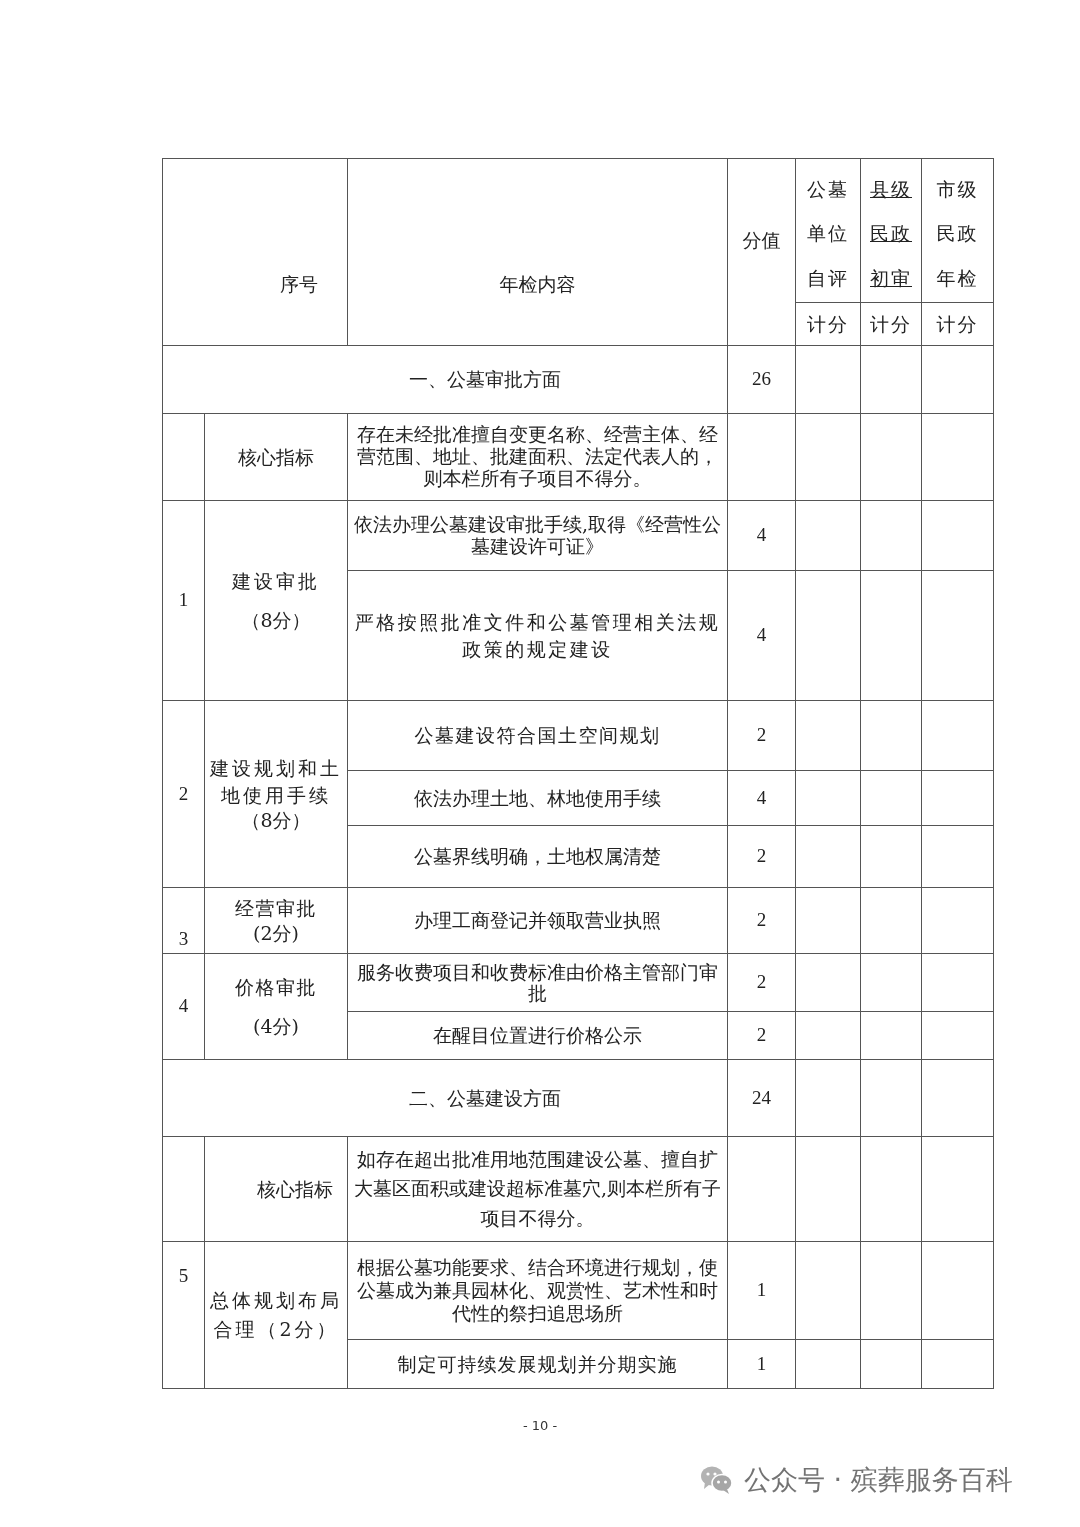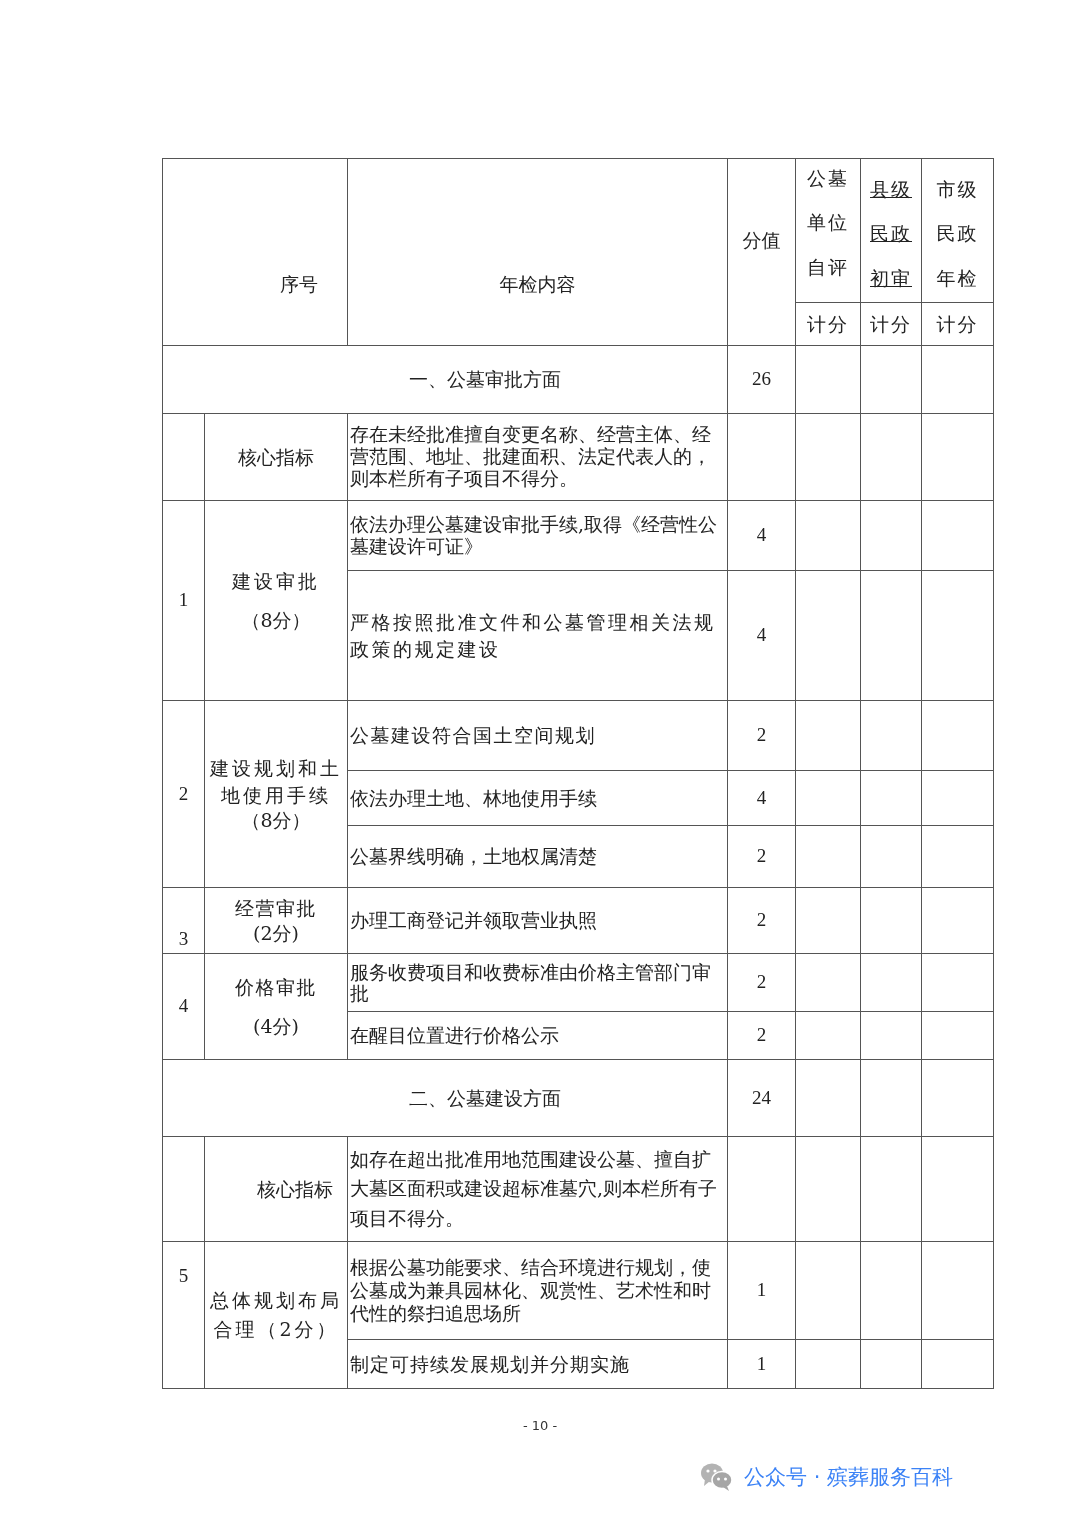--- a/index.html
+++ b/index.html
@@ -3,30 +3,30 @@
 <meta charset="utf-8">
 <style>
   html, body { margin: 0; padding: 0; background: #ffffff; }
   body { width: 1080px; height: 1527px; position: relative; overflow: hidden;
          font-family: "DejaVu Serif", "Liberation Serif", serif; color: #222; }
   .page { position: absolute; left: 0; top: 0; width: 1080px; height: 1527px; background: #fff; }
   table.grid { position: absolute; left: 162px; top: 158px; border-collapse: collapse; table-layout: fixed;
                width: 831px; }
   table.grid td { border: 1.3px solid #555; padding: 0; vertical-align: middle; font-size: 19px; line-height: 1.28; }
   .c-center { text-align: center; }
-  .c-left { text-align: left; padding-left: 2px !important; padding-right: 2px !important; margin-left: 32px; }
+  .c-left { text-align: center; padding-left: 2px !important; padding-right: 2px !important; margin-left: 32px; }
   .hdr-line { letter-spacing: 2px; }
   .num { font-family: "Liberation Serif", serif; font-size: 20px; }
   .seq { font-family: "Liberation Serif", serif; font-size: 22px; text-align: center; }
   .small { font-size: 17px; }
   .spaced { letter-spacing: 3px; }
   .footer-page { position: absolute; left: 0; width: 1080px; top: 1418px; text-align: center;
                  font-family: "DejaVu Sans", sans-serif; font-size: 13px; color: #333; }
-  .wm { position: absolute; left: 700px; top: 1462px; display: flex; align-items: center; color: #3b82f6;
-        font-family: "DejaVu Sans", sans-serif; font-size: 21px; text-align: center; }
+  .wm { position: absolute; left: 700px; top: 1462px; display: flex; align-items: center; color: #737373;
+        font-family: "DejaVu Sans", sans-serif; font-size: 27px; text-align: center; }
   .wm svg { margin-right: 10px; }
 </style>
 </head>
 <body>
 
 <div class="page">
 
 <table class="grid">
   <colgroup>
     <col style="width:42px">
@@ -42,21 +42,21 @@
         <tr style="height:144px">
     <td colspan="2" rowspan="2" class="c-center">
       <span style="position:relative; left:44px; top:32px;">序号</span>
     </td>
     <td rowspan="2" class="c-center">
       <span style="position:relative; top:32px;">年检内容</span>
     </td>
     <td rowspan="2" class="c-center">
       <span style="position:relative; top:-12px;">分值</span>
     </td>
-    <td class="c-center" style="vertical-align:top; padding-top:7px;">
+    <td class="c-center" style="vertical-align:top; padding-top:18px;">
       <div class="hdr-line">公墓</div>
       <div class="hdr-line" style="margin-top:20px">单位</div>
       <div class="hdr-line" style="margin-top:20px">自评</div>
     </td>
     <td class="c-center" style="vertical-align:top; padding-top:18px;text-decoration:underline;">
       <div class="hdr-line">县级</div>
       <div class="hdr-line" style="margin-top:20px">民政</div>
       <div class="hdr-line" style="margin-top:20px">初审</div>
     </td>
     <td class="c-center" style="vertical-align:top; padding-top:18px;">

